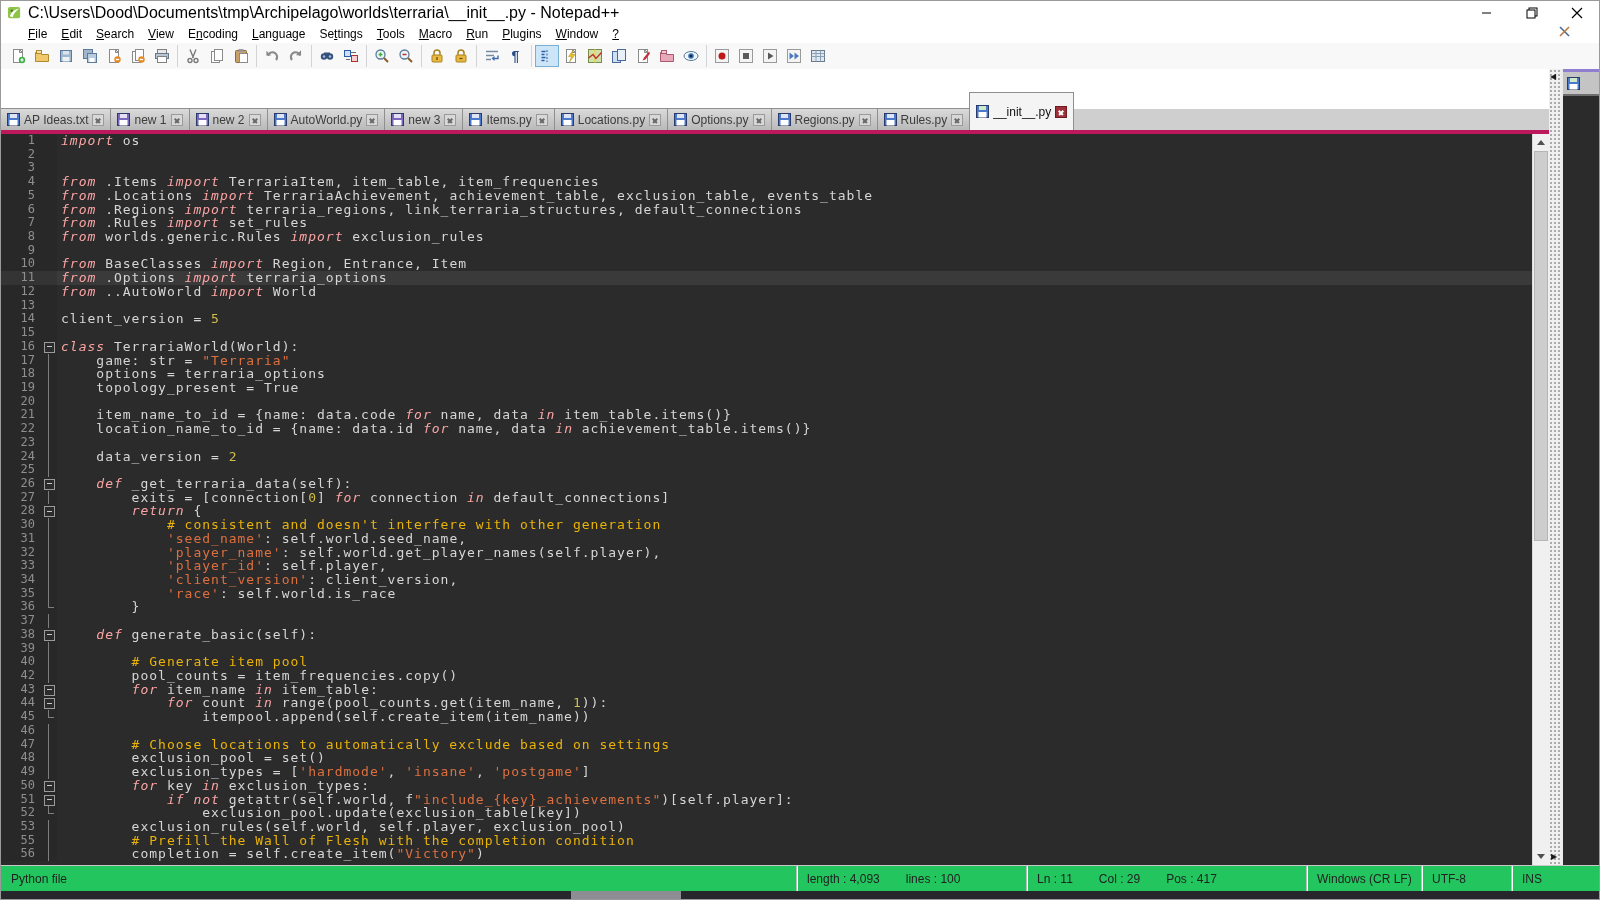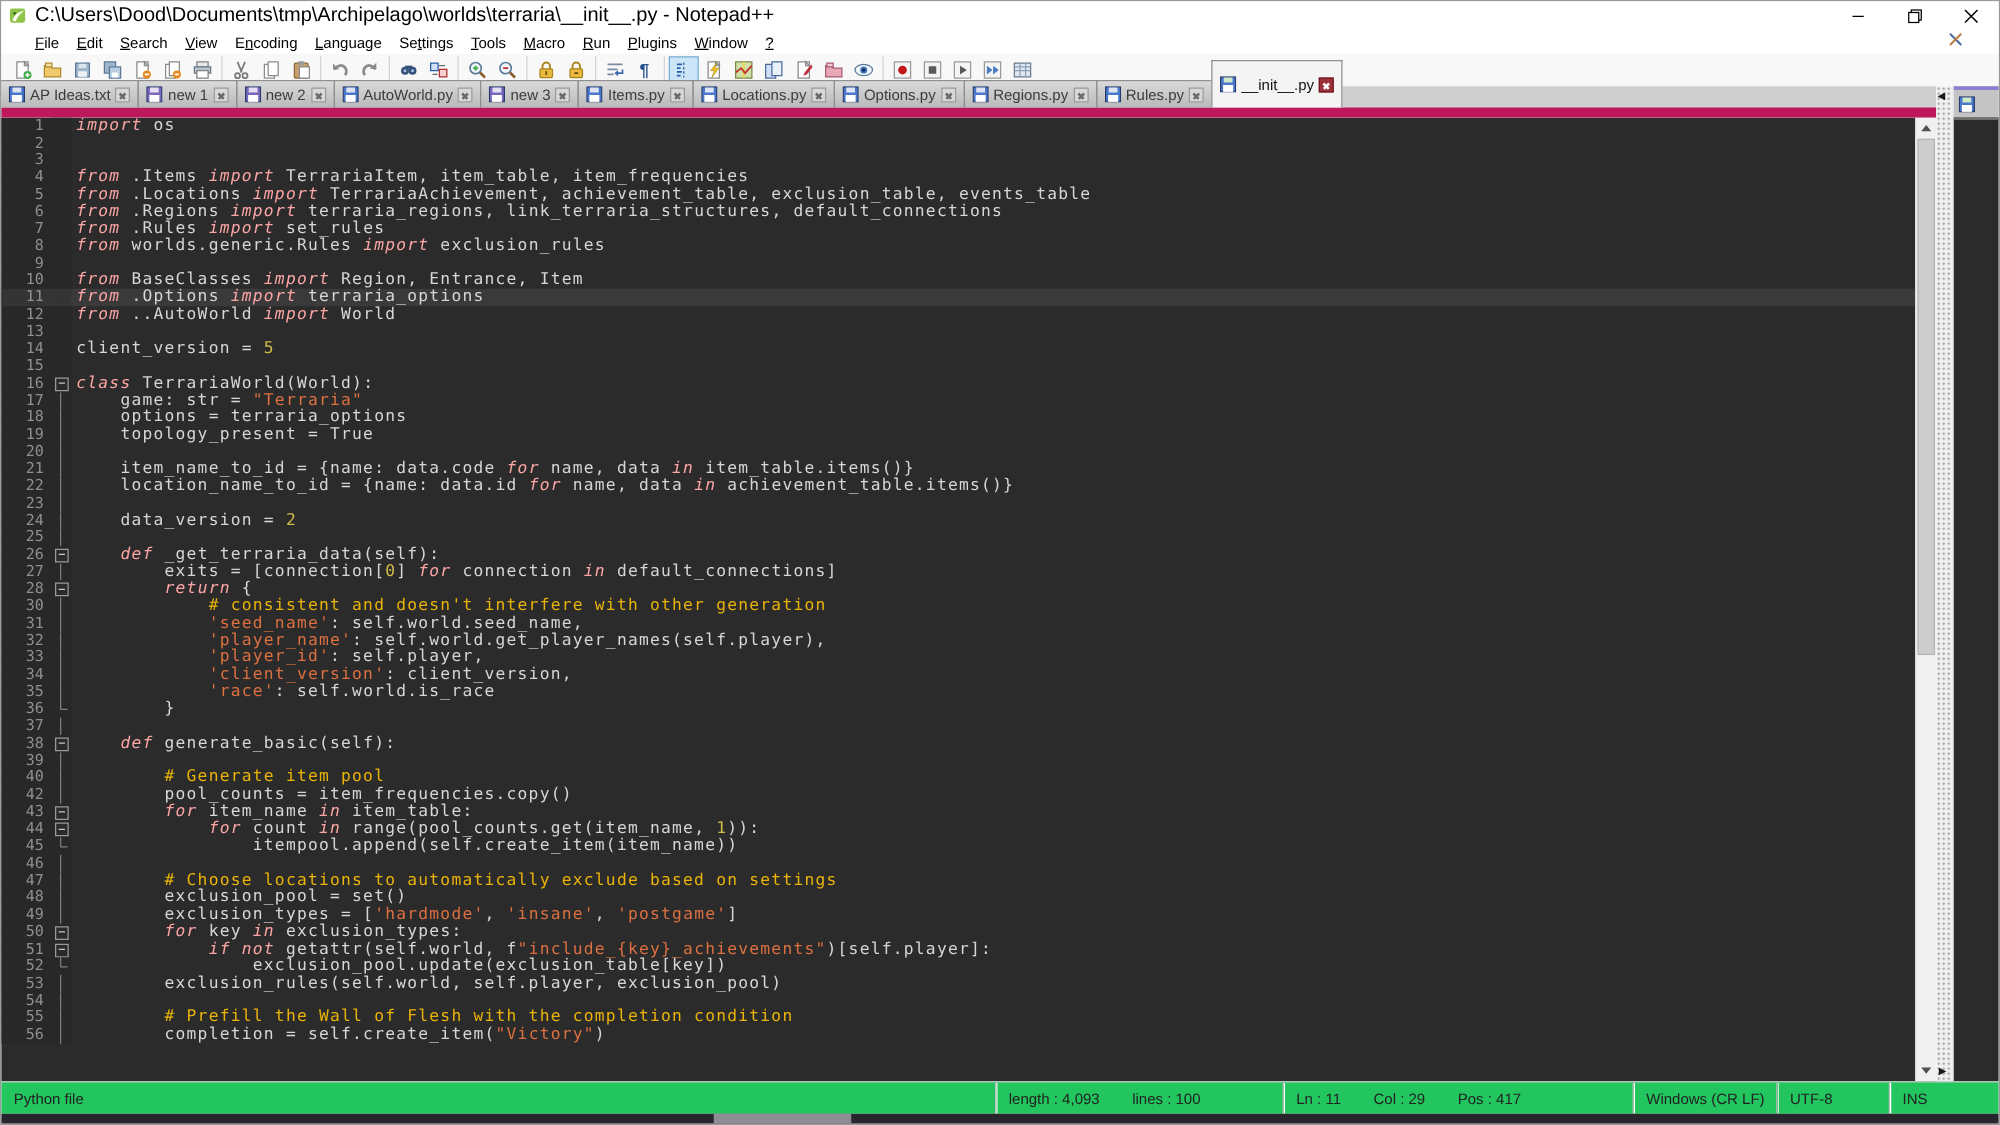--- a/index.html
+++ b/index.html
@@ -24,21 +24,21 @@
   .tb-group { display:flex; align-items:center; padding:0 3px; border-right:1px solid #d4d4d4; height:22px; }
   .tb-group:last-child { border-right:none; }
   .tb-btn { width:24px; height:22px; display:flex; align-items:center; justify-content:center; border:1px solid transparent; }
   .tb-btn.pressed { background:#cde6f7; border:1px solid #7ab0d4; }
 
   
   .main-row { flex:1; display:flex; min-height:0; }
   .left-col { flex:1; display:flex; flex-direction:column; min-width:0; }
 
   
-  .tabbar { height:25px; background:#cfcfcf; display:flex; align-items:flex-end; border-bottom:8px solid #be185d; flex:0 0 auto; position:relative; }
+  .tabbar { height:25px; background:#cfcfcf; display:flex; align-items:flex-end; border-bottom:4px solid #be185d; flex:0 0 auto; position:relative;margin-top:40px; }
   .tab { height:22px; display:flex; align-items:center; gap:4px; padding:0 6px; background:linear-gradient(#dadada,#b9b9b9); border:1px solid #8f8f8f; border-bottom:none; margin-left:-1px; font-size:12px; color:#3c3c3c; white-space:nowrap; }
   .tab.active { background:#f4f4f4; color:#111; height:38px; position:relative; z-index:2; }
   .tab-close { width:12px; height:12px; border:1px solid #9a9a9a; background:#d8d8d8; position:relative; flex:0 0 auto; }
   .tab-close::before,.tab-close::after { content:""; position:absolute; left:2px; right:2px; top:50%; height:1.5px; background:#6a6a6a; }
   .tab-close::before { transform:rotate(45deg); }
   .tab-close::after  { transform:rotate(-45deg); }
   .tab.active .tab-close { background:#9e3039; border-color:#6e1a22; }
   .tab.active .tab-close::before,.tab.active .tab-close::after { background:#fff; }
 
   
@@ -522,21 +522,20 @@
           <div class="line"><span class="gut">44</span><span class="fold box"></span><span class="code"><span class="s-d">            </span><span class="s-k">for</span><span class="s-d"> count </span><span class="s-k">in</span><span class="s-d"> range(pool_counts.get(item_name, </span><span class="s-n">1</span><span class="s-d">)):</span></span></div>
           <div class="line"><span class="gut">45</span><span class="fold end"></span><span class="code"><span class="s-d">                itempool.append(self.create_item(item_name))</span></span></div>
           <div class="line"><span class="gut">46</span><span class="fold line"></span><span class="code"></span></div>
           <div class="line"><span class="gut">47</span><span class="fold line"></span><span class="code"><span class="s-c">        # Choose locations to automatically exclude based on settings</span></span></div>
           <div class="line"><span class="gut">48</span><span class="fold line"></span><span class="code"><span class="s-d">        exclusion_pool = set()</span></span></div>
           <div class="line"><span class="gut">49</span><span class="fold line"></span><span class="code"><span class="s-d">        exclusion_types = [</span><span class="s-s">'hardmode'</span><span class="s-d">, </span><span class="s-s">'insane'</span><span class="s-d">, </span><span class="s-s">'postgame'</span><span class="s-d">]</span></span></div>
           <div class="line"><span class="gut">50</span><span class="fold box"></span><span class="code"><span class="s-d">        </span><span class="s-k">for</span><span class="s-d"> key </span><span class="s-k">in</span><span class="s-d"> exclusion_types:</span></span></div>
           <div class="line"><span class="gut">51</span><span class="fold box"></span><span class="code"><span class="s-d">            </span><span class="s-k">if</span><span class="s-d"> </span><span class="s-k">not</span><span class="s-d"> getattr(self.world, f</span><span class="s-s">"include_{key}_achievements"</span><span class="s-d">)[self.player]:</span></span></div>
           <div class="line"><span class="gut">52</span><span class="fold end"></span><span class="code"><span class="s-d">                exclusion_pool.update(exclusion_table[key])</span></span></div>
           <div class="line"><span class="gut">53</span><span class="fold line"></span><span class="code"><span class="s-d">        exclusion_rules(self.world, self.player, exclusion_pool)</span></span></div>
-          <div class="line"><span class="gut">54</span><span class="fold line"></span><span class="code"></span></div>
           <div class="line"><span class="gut">55</span><span class="fold line"></span><span class="code"><span class="s-c">        # Prefill the Wall of Flesh with the completion condition</span></span></div>
           <div class="line"><span class="gut">56</span><span class="fold line"></span><span class="code"><span class="s-d">        completion = self.create_item(</span><span class="s-s">"Victory"</span><span class="s-d">)</span></span></div>
         </div>
       <div class="vscroll">
         <div class="sb-btn">
             <div class="arr-up"></div>
           </div>
         <div class="sb-track">
             <div class="sb-thumb"></div>
           </div>

